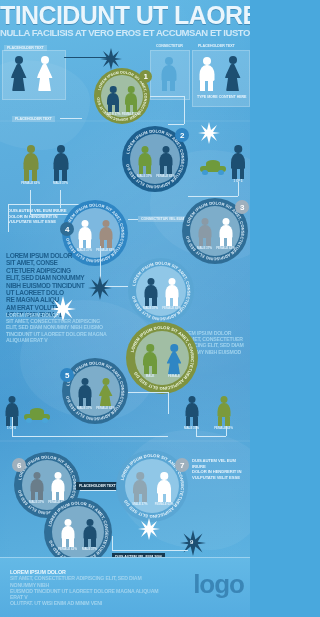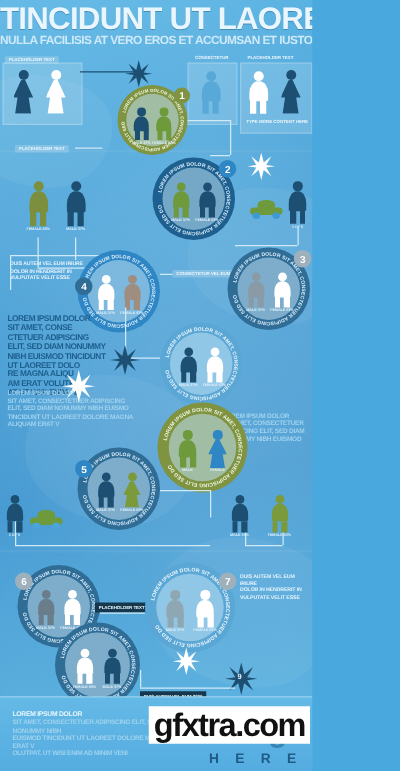--- a/index.html
+++ b/index.html
@@ -620,17 +620,15 @@
     <div id="foottext">
       <div class="tblock white" style="position:relative;left:0;top:0;">LOREM IPSUM DOLOR</div>
       <div class="tblock mix" style="position:relative;left:0;top:0;width:150px;">SIT AMET, CONSECTETUER ADIPISCING ELIT, SED DIAM NONUMMY NIBH</div>
       <div class="tblock mix" style="position:relative;left:0;top:0;width:150px;">EUISMOD TINCIDUNT UT LAOREET DOLORE MAGNA ALIQUAM ERAT V</div>
       <div class="tblock mix" style="position:relative;left:0;top:0;width:150px;">OLUTPAT. UT WISI ENIM AD MINIM VENI</div>
     </div>
   </div>
 
   <div id="wm">
     <div id="wm-logo">logo</div>
-    <div id="wm-here">H E R E</div>
-    <div id="wm-text">gfxtra.com</div>
   </div>
 
 </div>
 
 </body></html>

